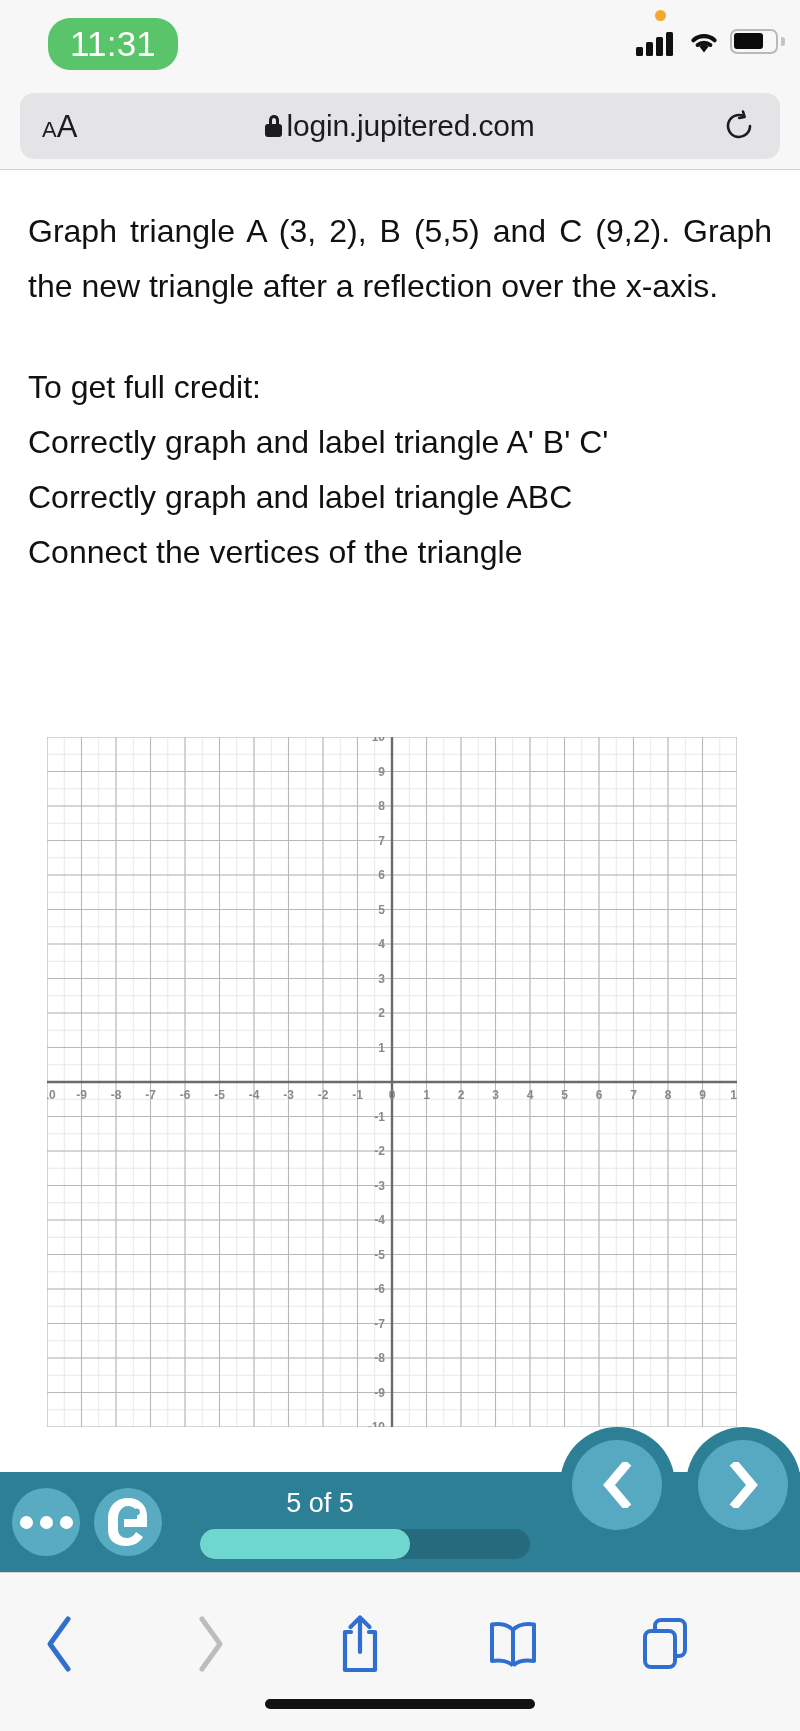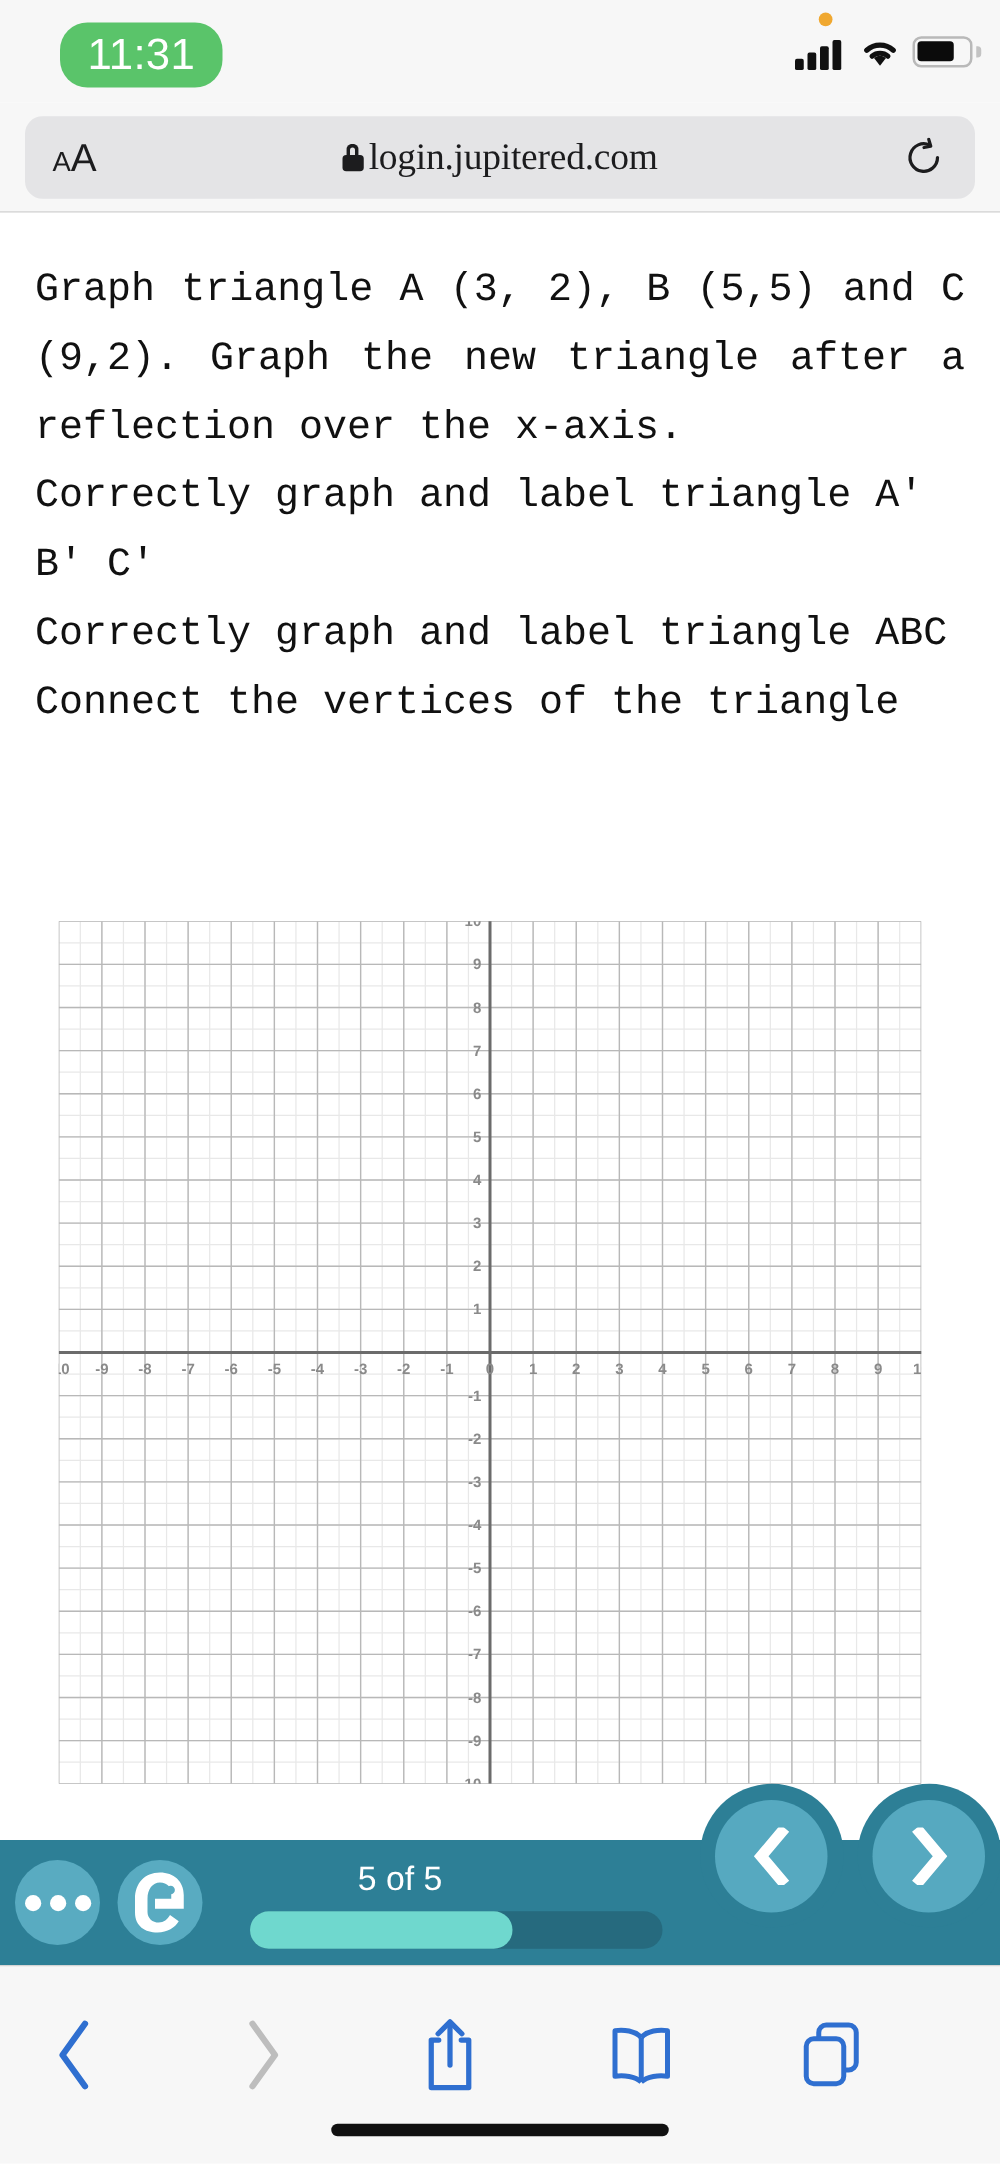--- a/index.html
+++ b/index.html
@@ -60,41 +60,41 @@
     background: #e4e4e6; border-radius: 14px;
   }
   .aa {
     position: absolute; left: 22px; top: 50%; transform: translateY(-50%);
     color: #1c1c1e; line-height: 1; display: flex; align-items: baseline;
   }
   .aa .a-small { font-size: 22px; }
   .aa .a-big { font-size: 31px; }
   .urlcenter {
     position: absolute; left: 0; top: 0; width: 100%; height: 100%;
-    display: flex; align-items: center; justify-content: center; gap: 4px; font-family: Liberation Serif, serif;
+    display: flex; align-items: center; justify-content: center; gap: 4px;
   }
   .lock {
     width: 17px; height: 22px; position: relative; flex: 0 0 auto;
   }
   .lock .body {
     position:absolute; bottom:0; left:0; width:17px; height:13px;
     background:#1c1c1e; border-radius:3px;
   }
   .lock .shackle {
     position:absolute; top:0; left:3.5px; width:10px; height:11px;
     border:3px solid #1c1c1e; border-bottom:none; border-radius:6px 6px 0 0;
   }
   .urltext { font-size: 30px; color: #1c1c1e; letter-spacing: -0.2px; }
   .reload {
     position: absolute; right: 26px; top: 50%; transform: translateY(-50%);
     width: 30px; height: 32px;
   }
 
   
-  .content { position: absolute; left: 0; top: 171px; width: 800px; font-family: Liberation Mono, monospace; }
+  .content { position: absolute; left: 0; top: 171px; width: 800px; }
   .qtext {
     margin: 0 28px; font-size: 32px; line-height: 55px; color: #111;
     text-align: justify;
   }
   .qtext.p1 { padding-top: 33px; }
   .qlist { margin: 0 28px; font-size: 32px; line-height: 55px; color: #111; }
   .qlist.block { padding-top: 46px; }
 
   
   .graphwrap { position: absolute; left: 0; top: 726px; width: 800px; height: 700px; }
@@ -203,20 +203,21 @@
       </div>
       <svg class="reload" viewBox="0 0 30 32">
         <path d="M26 16 a11 11 0 1 1 -6.2 -9.9" stroke="#1c1c1e" stroke-width="2.6" fill="none" stroke-linecap="round"></path>
         <path d="M19 1.5 L20.6 6.9 L15.2 8.0" stroke="#1c1c1e" stroke-width="2.6" fill="none" stroke-linecap="round" stroke-linejoin="round"></path>
       </svg>
     </div>
   </div>
 
   <div class="content">
     <p class="qtext p1">Graph triangle A (3, 2), B (5,5) and C (9,2). Graph the new triangle after a reflection over the x-axis.</p>
+    <p class="qlist block">To get full credit:</p>
     <p class="qlist">Correctly graph and label triangle A' B' C'</p>
     <p class="qlist">Correctly graph and label triangle ABC</p>
     <p class="qlist">Connect the vertices of the triangle</p>
   </div>
 
   <div class="graphwrap">
     <svg class="graph" id="grid-svg" width="690" height="690" viewBox="0 0 690 690">
         <line x1="0" y1="0" x2="0" y2="690" stroke="#e8e8e8" stroke-width="1"></line>
         <line x1="17.25" y1="0" x2="17.25" y2="690" stroke="#e8e8e8" stroke-width="1"></line>
         <line x1="34.5" y1="0" x2="34.5" y2="690" stroke="#e8e8e8" stroke-width="1"></line>

